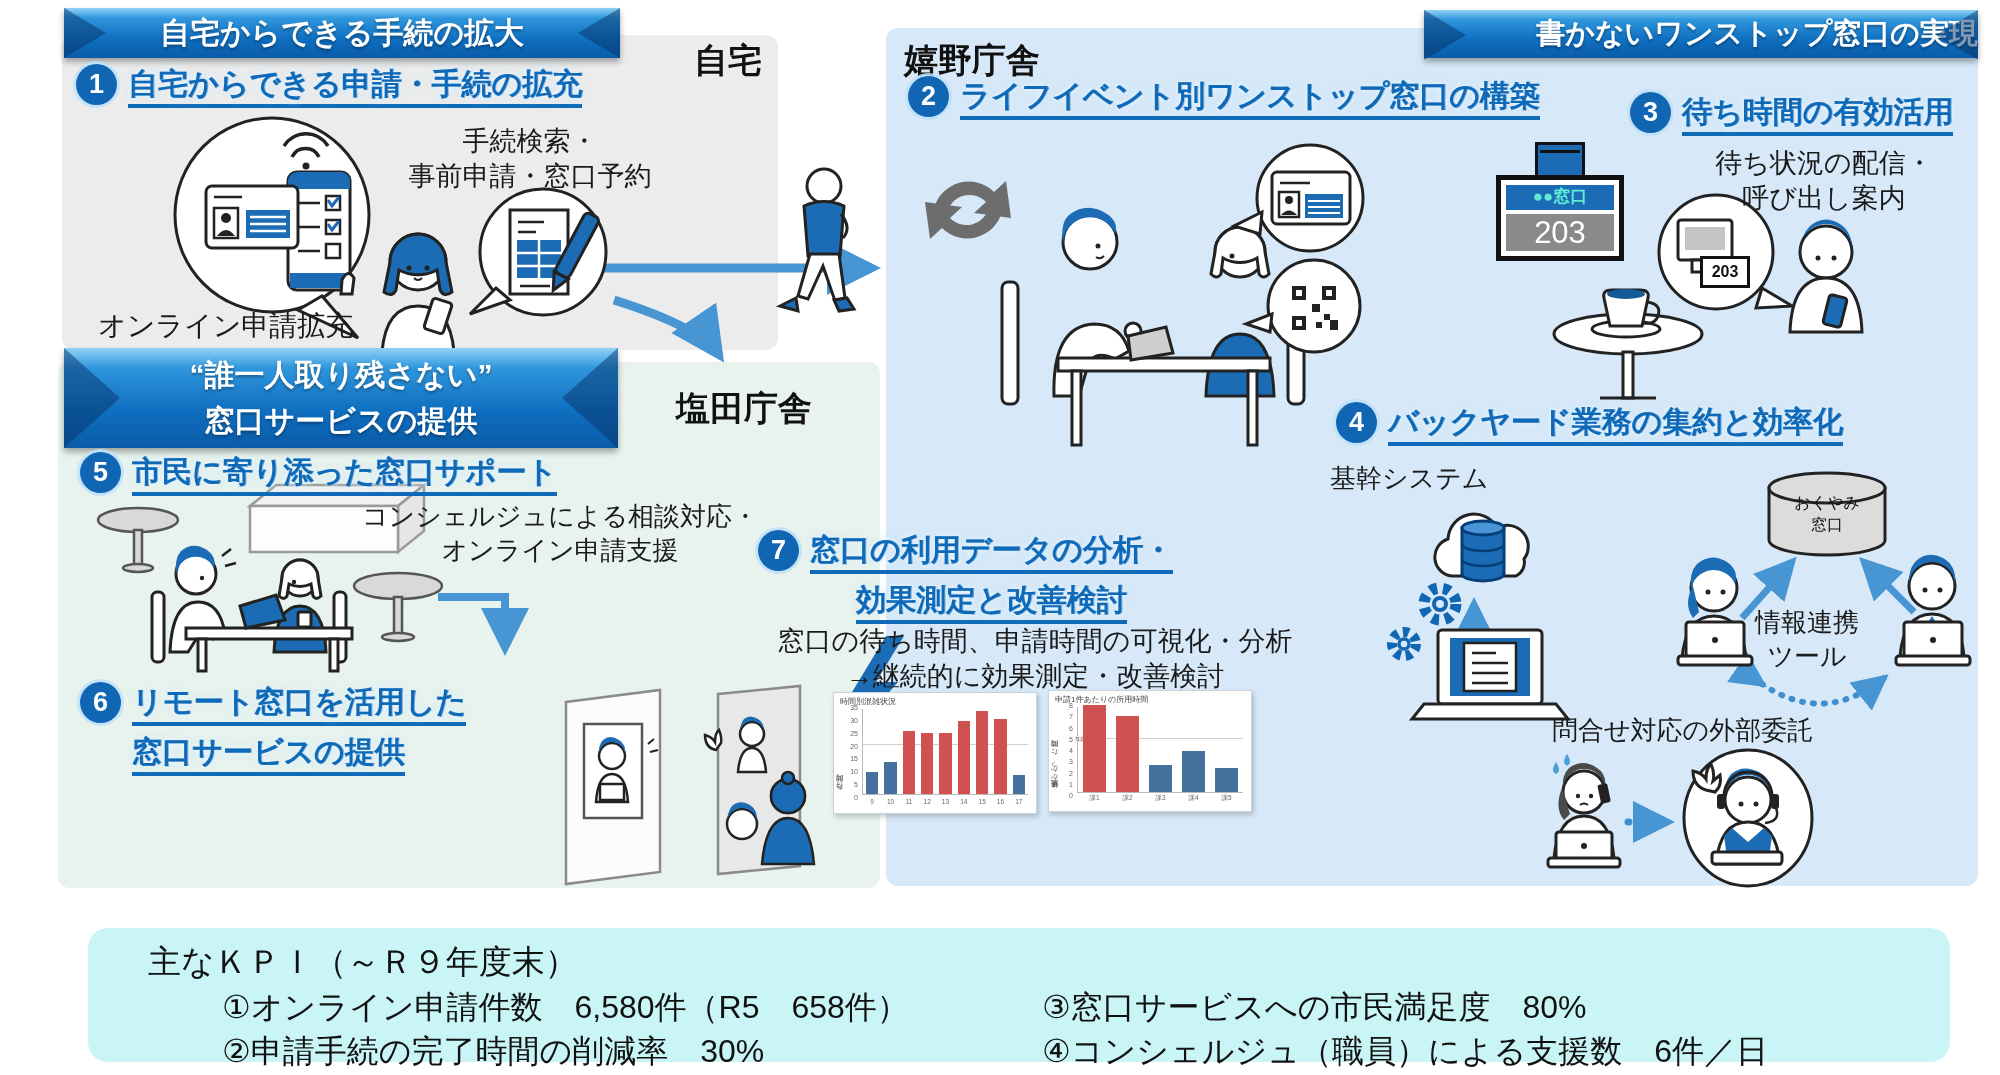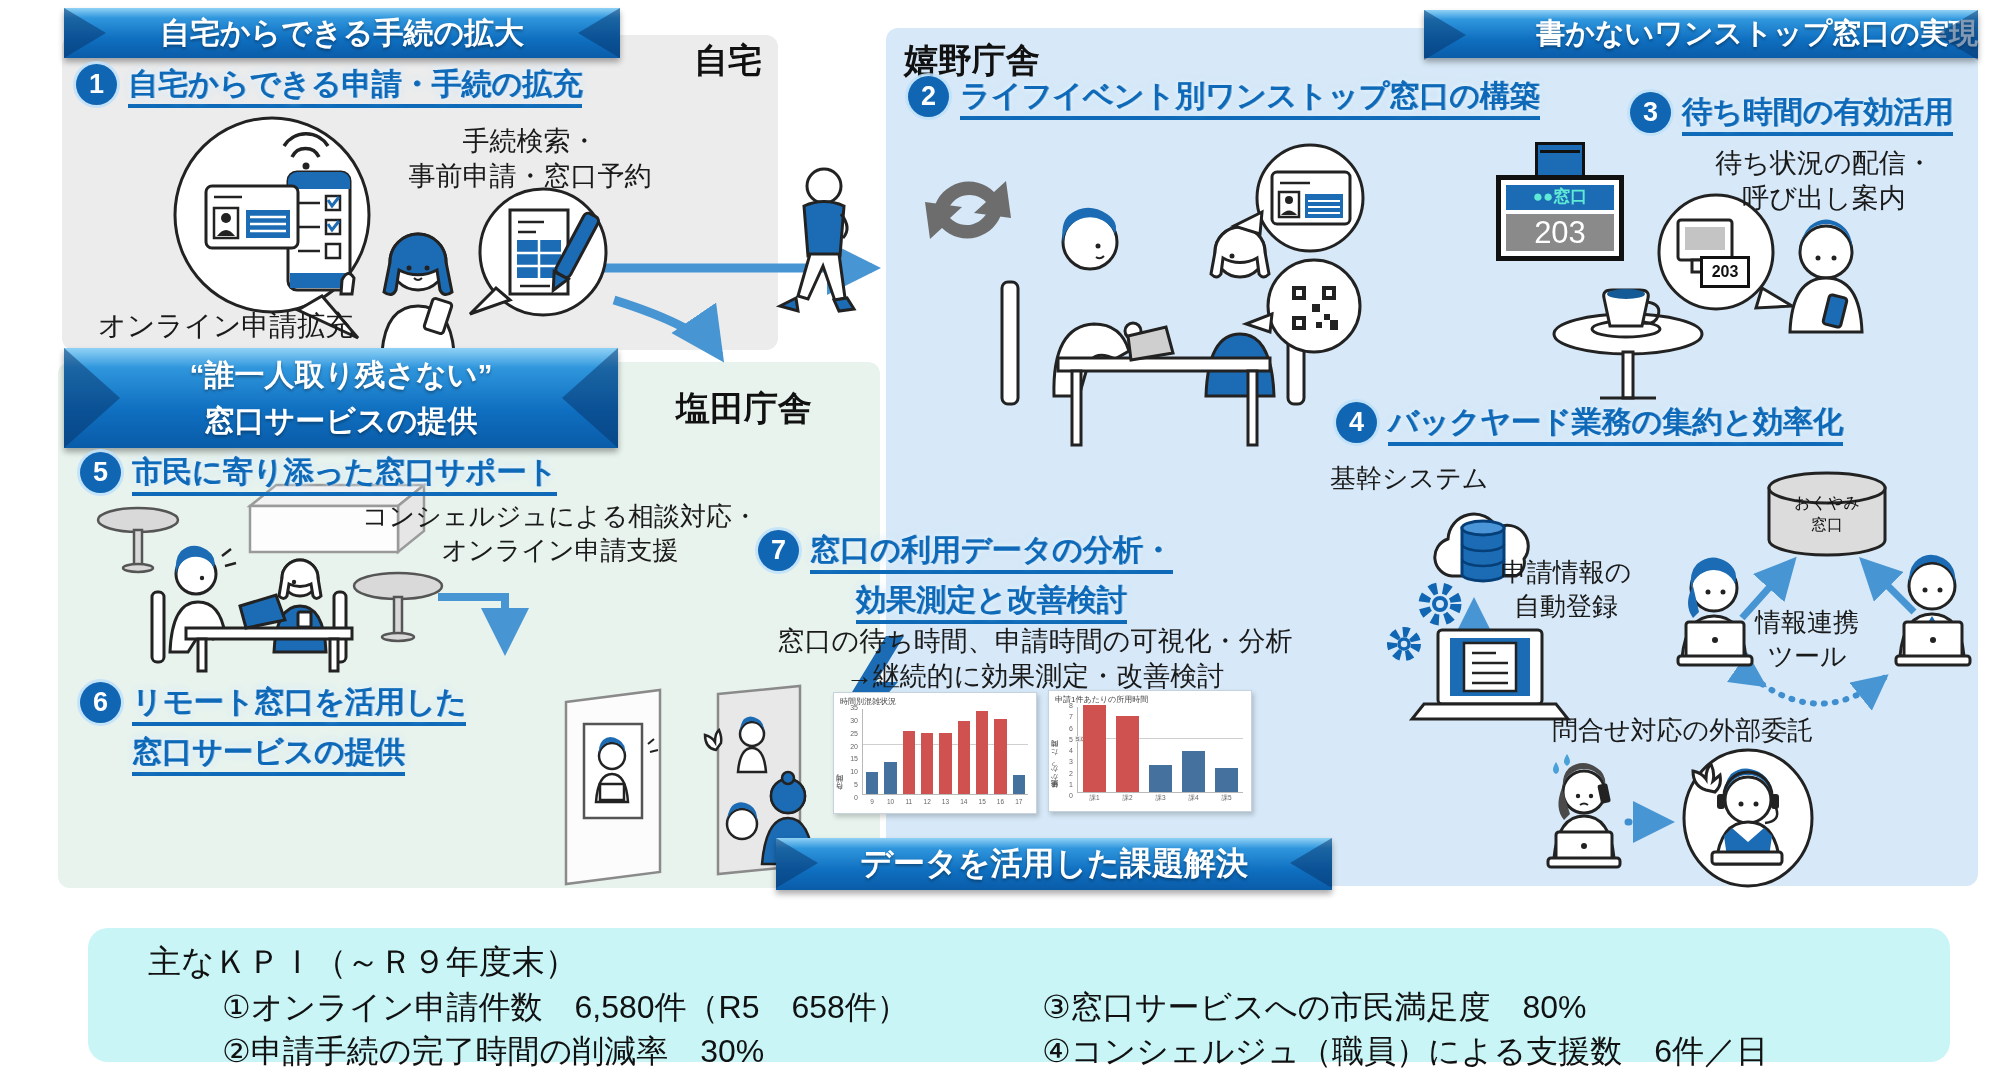--- a/index.html
+++ b/index.html
@@ -383,23 +383,20 @@
   <div class="banner h50 b1">
       <span>自宅からできる手続の拡大</span>
     </div>
   <div class="banner h50 b2">
       <span>書かないワンストップ窓口の実現</span>
     </div>
   <div class="banner h100 b3">
     <span>“誰一人取り残さない”</span>
     <span>窓口サービスの提供</span>
   </div>
-  <div class="banner h50 b4">
-      <span>データを活用した課題解決</span>
-    </div>
 
   <div class="loc" style="left:694px;top:38px;">自宅</div>
   <div class="loc" style="left:904px;top:38px;">嬉野庁舎</div>
   <div class="loc" style="left:676px;top:386px;">塩田庁舎</div>
 
   <div class="item" style="left:76px;top:64px;">
     <span class="num">1</span>
     <span class="ttl">自宅からできる申請・手続の拡充</span>
   </div>
   <div class="item" style="left:908px;top:76px;">
@@ -436,24 +433,20 @@
   <div class="cap center" style="left:402px;top:104px;width:256px;font-size:27px;margin-top:20px;">
     <div>手続検索・</div>
     <div>事前申請・窓口予約</div>
   </div>
   <div class="cap" style="left:98px;top:308px;font-size:28px;">オンライン申請拡充</div>
   <div class="cap center" style="left:1686px;top:146px;width:276px;font-size:27px;">
     <div>待ち状況の配信・</div>
     <div>呼び出し案内</div>
   </div>
   <div class="cap" style="left:1330px;top:462px;">基幹システム</div>
-  <div class="cap center" style="left:1486px;top:556px;width:160px;">
-    <div>申請情報の</div>
-    <div>自動登録</div>
-  </div>
   <div class="cap center" style="left:1742px;top:606px;width:130px;">
     <div>情報連携</div>
     <div>ツール</div>
   </div>
   <div class="cap" style="left:1552px;top:714px;">問合せ対応の外部委託</div>
   <div class="cap center" style="left:360px;top:500px;width:400px;">
     <div>コンシェルジュによる相談対応・</div>
     <div>オンライン申請支援</div>
   </div>
   <div class="cap center" style="left:690px;top:624px;width:690px;font-size:27px;">

